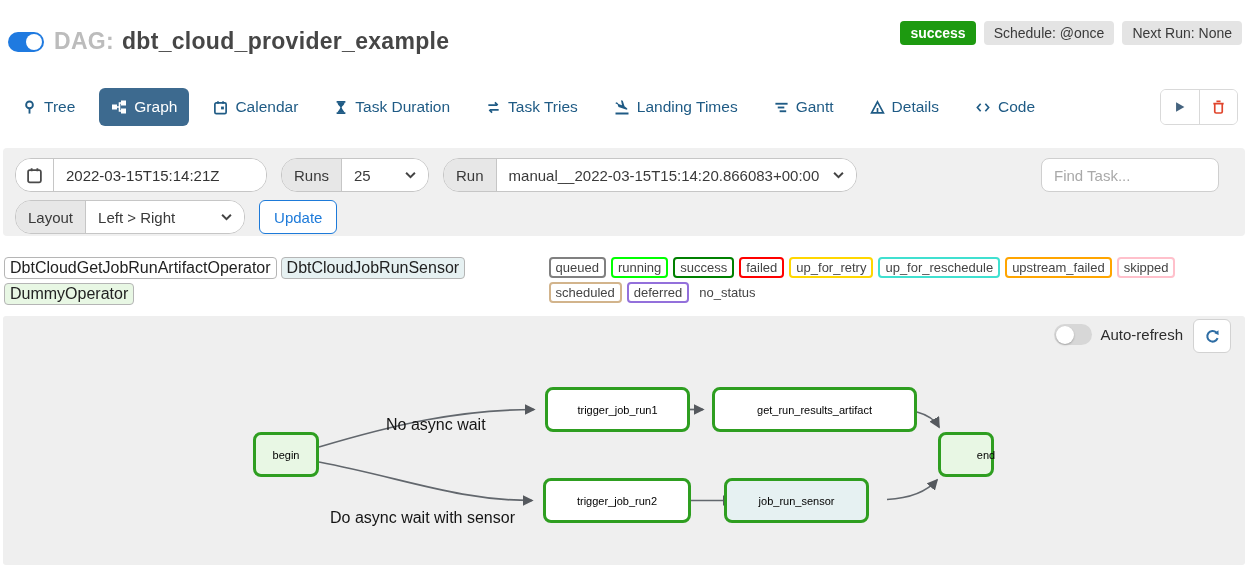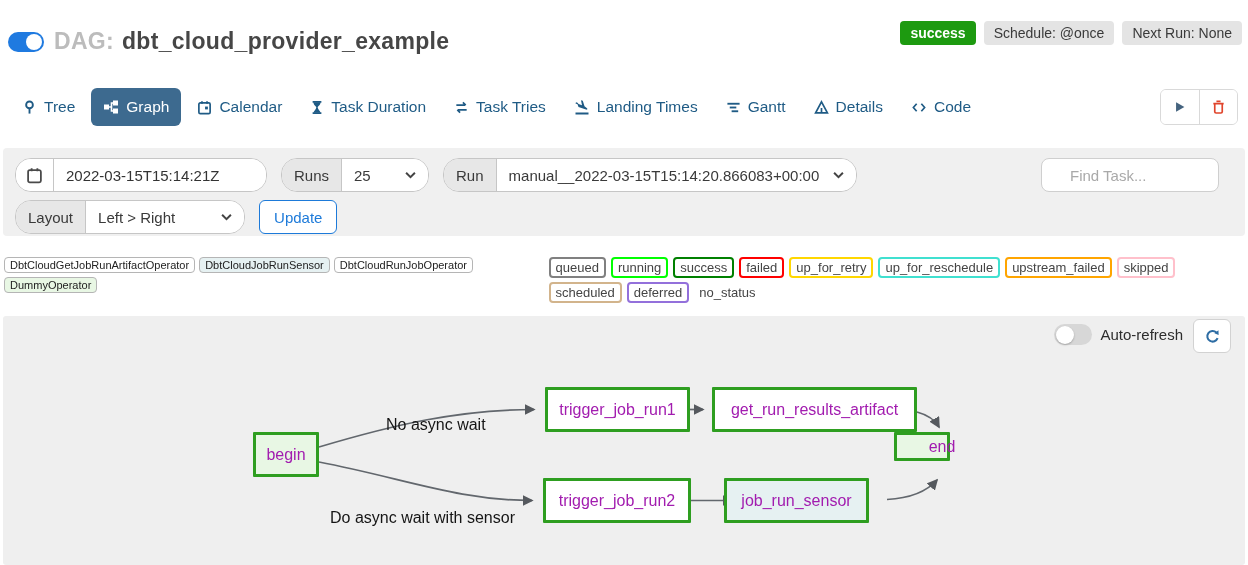--- a/index.html
+++ b/index.html
@@ -11,60 +11,60 @@
   .hdr-title { position:absolute; top:28px; left:8px; display:flex; align-items:center; }
   .dag-toggle { width:36px; height:20px; border-radius:10px; background:#1f7ae0; position:relative; cursor:pointer; flex:0 0 auto; }
   .dag-toggle .knob { position:absolute; top:2px; right:2px; width:16px; height:16px; border-radius:50%; background:#fff; }
   .dag-prefix { margin-left:10px; font-size:23px; font-weight:700; color:#bcbcbc; letter-spacing:.3px; }
   .dag-name { margin-left:8px; font-size:23px; font-weight:700; color:#464646; letter-spacing:.3px; }
   .hdr-badges { position:absolute; top:21px; right:6px; display:flex; gap:8px; align-items:center; }
   .badge { font-size:14px; padding:4px 10px; border-radius:4px; background:#e4e4e4; color:#3a3a3a; white-space:nowrap; }
   .badge.success { background:#1d9a10; color:#fff; font-weight:600; }
 
   
-  .tabs { position:absolute; top:85px; left:10px; right:10px; height:44px; display:flex; align-items:center; gap:4px; }
+  .tabs { position:absolute; top:85px; left:10px; right:10px; height:44px; display:flex; align-items:center; gap:12px; }
   .tab { display:flex; align-items:center; gap:7px; padding:10px 12px; font-size:15.5px; color:#1f5b85; border-radius:6px; cursor:pointer; white-space:nowrap; }
   .tab.active { background:#3d6a8f; color:#fff; }
   .tab svg { flex:0 0 auto; }
   .tab-actions { margin-left:auto; display:flex; border:1px solid #d9d9d9; border-radius:6px; overflow:hidden; background:#fff; }
   .tab-actions .abtn { width:38px; height:34px; display:flex; align-items:center; justify-content:center; background:#fff; border:none; cursor:pointer; }
   .tab-actions .abtn + .abtn { border-left:1px solid #d9d9d9; }
 
   
   .filterbar { position:absolute; top:148px; left:3px; width:1242px; height:88px; background:#f0f0f0; border-radius:4px; padding:10px 12px; }
   .frow { display:flex; align-items:center; gap:14px; }
   .frow + .frow { margin-top:8px; }
   .igroup { display:flex; align-items:stretch; height:34px; border:1px solid #c6c6c6; border-radius:16px; background:#fff; overflow:hidden; }
   .iseg { display:flex; align-items:center; padding:0 12px; font-size:15px; color:#3a3a3a; background:#fff; }
   .iseg.gray { background:#e7e7e7; border-right:1px solid #c6c6c6; }
   .iseg.icon-seg { padding:0 10px; border-right:1px solid #c6c6c6; }
   .iseg.combo { gap:14px; cursor:pointer;justify-content:center; }
   .iseg.combo .chev { margin-left:auto; }
   .iseg input { border:none; outline:none; font-size:15px; color:#333; font-family:inherit; width:188px; background:transparent; }
-  .find-task { margin-left:auto; margin-right:14px; height:34px; width:178px; border:1px solid #cfcfcf; border-radius:8px; padding:0 28px; font-size:15px; color:#333; outline:none; font-family:inherit; background:#fff; }
+  .find-task { margin-left:auto; margin-right:14px; height:34px; width:178px; border:1px solid #cfcfcf; border-radius:8px; padding:0 12px; font-size:15px; color:#333; outline:none; font-family:inherit; background:#fff; }
   .find-task::placeholder { color:#a9a9a9; }
   .update-btn { height:34px; padding:0 14px; background:#fff; color:#1d7ad9; border:1px solid #1d7ad9; border-radius:6px; font-size:15px; font-family:inherit; cursor:pointer; }
 
   
   .legend { position:absolute; top:257px; left:4px; right:4px; display:flex; align-items:flex-start; }
   .op-legend { width:540px; display:flex; flex-wrap:wrap; gap:4px; align-content:flex-start; }
   .st-legend { width:700px; margin-left:8px; display:flex; flex-wrap:wrap; gap:4px 5px; align-content:flex-start; align-items:center; }
-  .op-badge { font-size:11px; color:#222; border:1px solid #b5b5b5; border-radius:4px; padding:1px 5px; white-space:nowrap; }
+  .op-badge { font-size:16px; color:#222; border:1px solid #b5b5b5; border-radius:4px; padding:1px 5px; white-space:nowrap; }
   .st-badge { font-size:13px; color:#444; background:#fff; border:2px solid transparent; border-radius:4px; padding:0 5px; line-height:17px; white-space:nowrap; }
   .st-badge.no-border { border:none; background:transparent; padding:2px 5px; }
 
   
   .graph-panel { position:absolute; top:316px; left:3px; width:1242px; height:249px; background:#efefef; border-radius:3px; }
   .autorefresh { position:absolute; top:8px; right:62px; display:flex; align-items:center; gap:8px; }
   .ar-toggle { width:38px; height:21px; border-radius:11px; background:#d7d7d7; position:relative; cursor:pointer; }
   .ar-toggle .knob { position:absolute; top:1.5px; left:1.5px; width:18px; height:18px; border-radius:50%; background:#fff; box-shadow:0 1px 2px rgba(0,0,0,.25); }
   .ar-label { font-size:15px; color:#2d2d2d; }
   .refresh-btn { position:absolute; top:3px; right:14px; width:38px; height:34px; background:#fff; border:1px solid #d2d2d2; border-radius:6px; display:flex; align-items:center; justify-content:center; cursor:pointer; }
   .edges-svg { position:absolute; inset:0; }
-  .gnode { position:absolute; border:3px solid #2e9e20; border-radius:1px; display:flex; align-items:center; justify-content:center; font-size:16px; color:#a21caf; cursor:pointer; white-space:nowrap; }
+  .gnode { position:absolute; border:3px solid #2e9e20; border-radius:8px; display:flex; align-items:center; justify-content:center; font-size:11px; color:#000000; cursor:pointer; white-space:nowrap; }
   .edge-label { position:absolute; font-size:16px; color:#151515; white-space:nowrap; }
 </style>
 </head>
 <body>
 
 <div class="page">
 
   <div class="hdr-title">
     <div class="dag-toggle">
         <div class="knob"></div>
@@ -207,21 +207,20 @@
         </span>
       </div>
       <button class="update-btn">Update</button>
     </div>
   </div>
 
   <div class="legend">
     <div class="op-legend">
         <span class="op-badge" style="background: rgb(255, 255, 255);">DbtCloudGetJobRunArtifactOperator</span>
         <span class="op-badge" style="background: rgb(230, 241, 242);">DbtCloudJobRunSensor</span>
-        <span class="op-badge" style="background: rgb(255, 255, 255);">DbtCloudRunJobOperator</span>
         <span class="op-badge" style="background: rgb(232, 247, 228);">DummyOperator</span>
       </div>
     <div class="st-legend">
         <span class="st-badge" style="border-color: rgb(128, 128, 128);">queued</span>
         <span class="st-badge" style="border-color: rgb(0, 255, 0);">running</span>
         <span class="st-badge" style="border-color: rgb(0, 128, 0);">success</span>
         <span class="st-badge" style="border-color: rgb(255, 0, 0);">failed</span>
         <span class="st-badge" style="border-color: rgb(255, 215, 0);">up_for_retry</span>
         <span class="st-badge" style="border-color: rgb(64, 224, 208);">up_for_reschedule</span>
         <span class="st-badge" style="border-color: rgb(255, 165, 0);">upstream_failed</span>
@@ -257,21 +256,21 @@
         <path d="M687,93.5 L700,93.5" marker-end="url(#arrow)"></path>
         <path d="M914,96 C925,99 932,104 936,111" marker-end="url(#arrow)"></path>
         <path d="M688,184.5 L729,184.5" marker-end="url(#arrow)"></path>
         <path d="M884,183.5 C912,182 926,173 934,164" marker-end="url(#arrow)"></path>
       </g>
     </svg>
     <div id="nodes-layer" style="position:absolute;inset:0;">
         <div class="gnode" style="left: 250px; top: 116px; width: 66px; height: 45px; background: rgb(232, 247, 228); border-color: rgb(46, 158, 32);">begin</div>
         <div class="gnode" style="left: 542px; top: 71px; width: 145px; height: 45px; background: rgb(255, 255, 255); border-color: rgb(46, 158, 32);">trigger_job_run1</div>
         <div class="gnode" style="left: 709px; top: 71px; width: 205px; height: 45px; background: rgb(255, 255, 255); border-color: rgb(46, 158, 32);">get_run_results_artifact</div>
-        <div class="gnode" style="left: 891px; top: 116px; width: 56px; height: 29px; background: rgb(232, 247, 228); border-color: rgb(46, 158, 32); padding-left: 40px;">end</div>
+        <div class="gnode" style="left: 935px; top: 116px; width: 56px; height: 45px; background: rgb(232, 247, 228); border-color: rgb(46, 158, 32); padding-left: 40px;">end</div>
         <div class="gnode" style="left: 540px; top: 162px; width: 148px; height: 45px; background: rgb(255, 255, 255); border-color: rgb(46, 158, 32);">trigger_job_run2</div>
         <div class="gnode" style="left: 721px; top: 162px; width: 145px; height: 45px; background: rgb(230, 241, 242); border-color: rgb(46, 158, 32);">job_run_sensor</div>
         <div class="edge-label" style="left: 383px; top: 100px;">No async wait</div>
         <div class="edge-label" style="left: 327px; top: 193px;">Do async wait with sensor</div>
       </div>
   </div>
 
 </div>
 
 </body></html>

